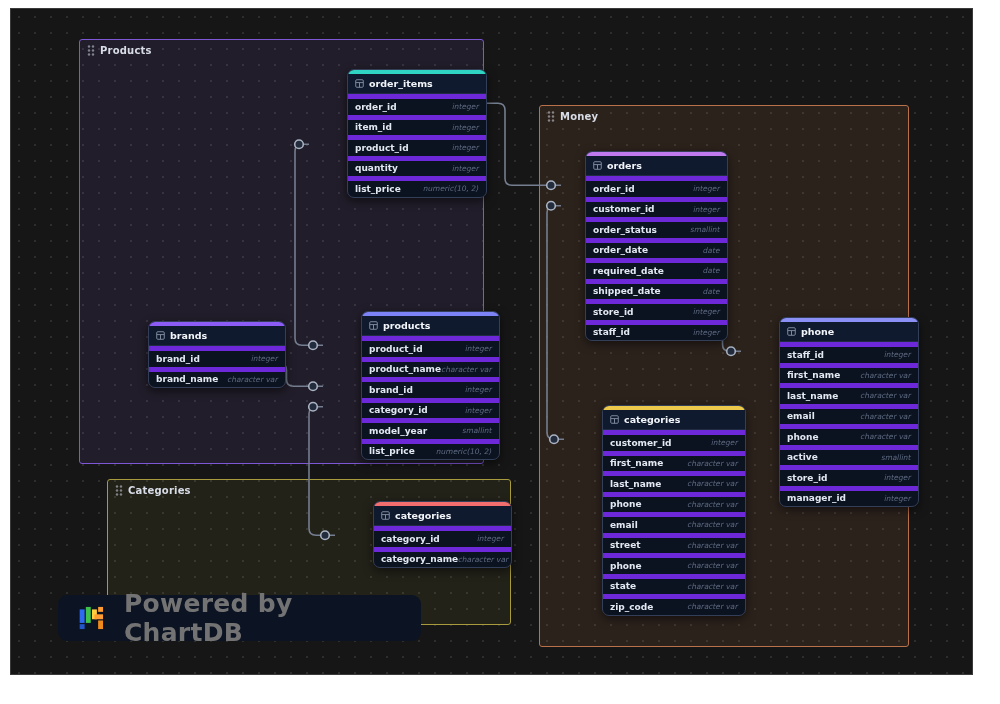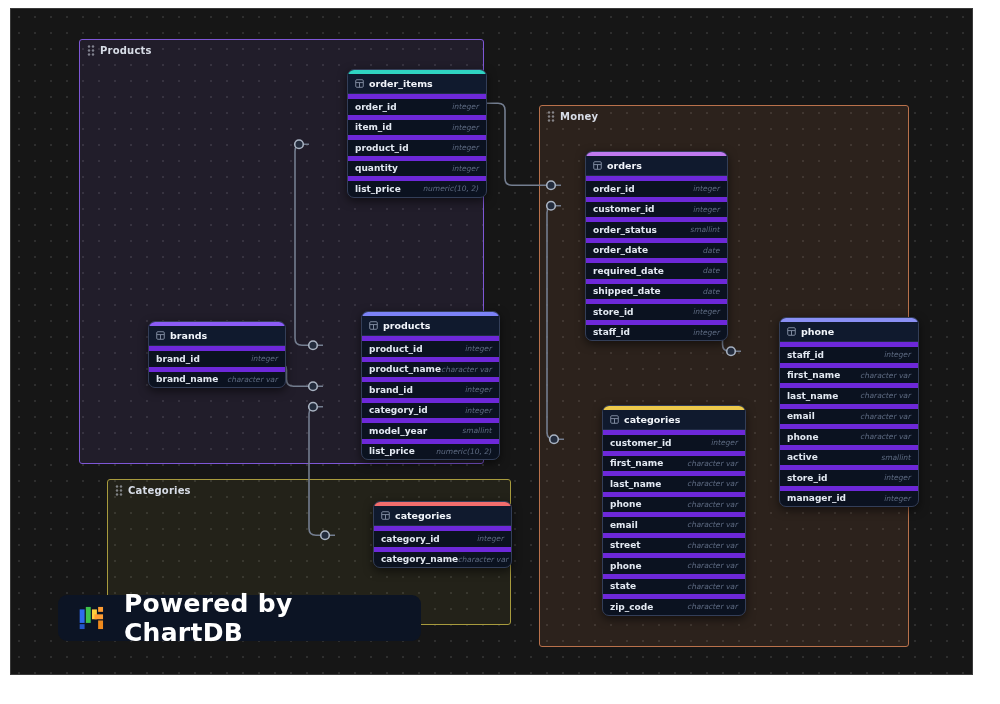--- a/index.html
+++ b/index.html
@@ -33,21 +33,21 @@
   .f-type { font-size:7.5px; color:#5e6b82; white-space:nowrap;font-style:italic; }
 
   
   .public-badge { position:absolute; display:flex; align-items:center; justify-content:center; gap:12px;
     border-radius:16px; border:2.5px solid #0e9f74; background:#0a2b21; }
   .public-label { font-size:29px; font-weight:bold; color:#2bd49c; }
 
   
   .watermark { position:absolute; display:flex; align-items:center; gap:16px; padding:0 18px;
     background:#0c1424; border-radius:9px; text-decoration:none; }
-  .wm-label { font-size:25px; font-weight:600; color:#ffffff; letter-spacing:.3px; }
+  .wm-label { font-size:25px; font-weight:600; color:#737373; letter-spacing:.3px; }
 </style>
 </head>
 <body>
 
 <div class="canvas">
   <div class="layer" id="areas-layer">
       <div class="area" style="left: 68px; top: 30px; width: 405px; height: 425px; border-color: rgb(126, 87, 214); background: rgba(138, 98, 225, 0.1);">
         <div class="area-label">
           <span class="area-grip">
             <svg width="8" height="11" viewBox="0 0 8 11" fill="#cfd5e0">

